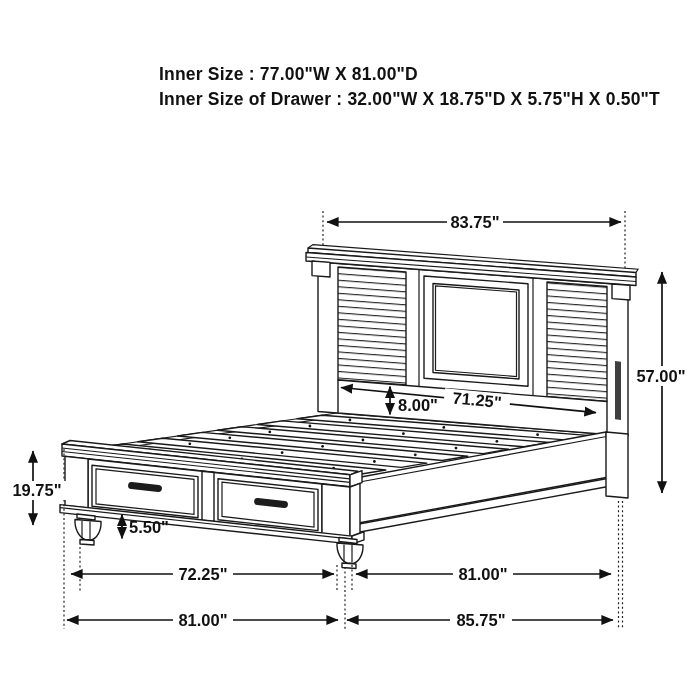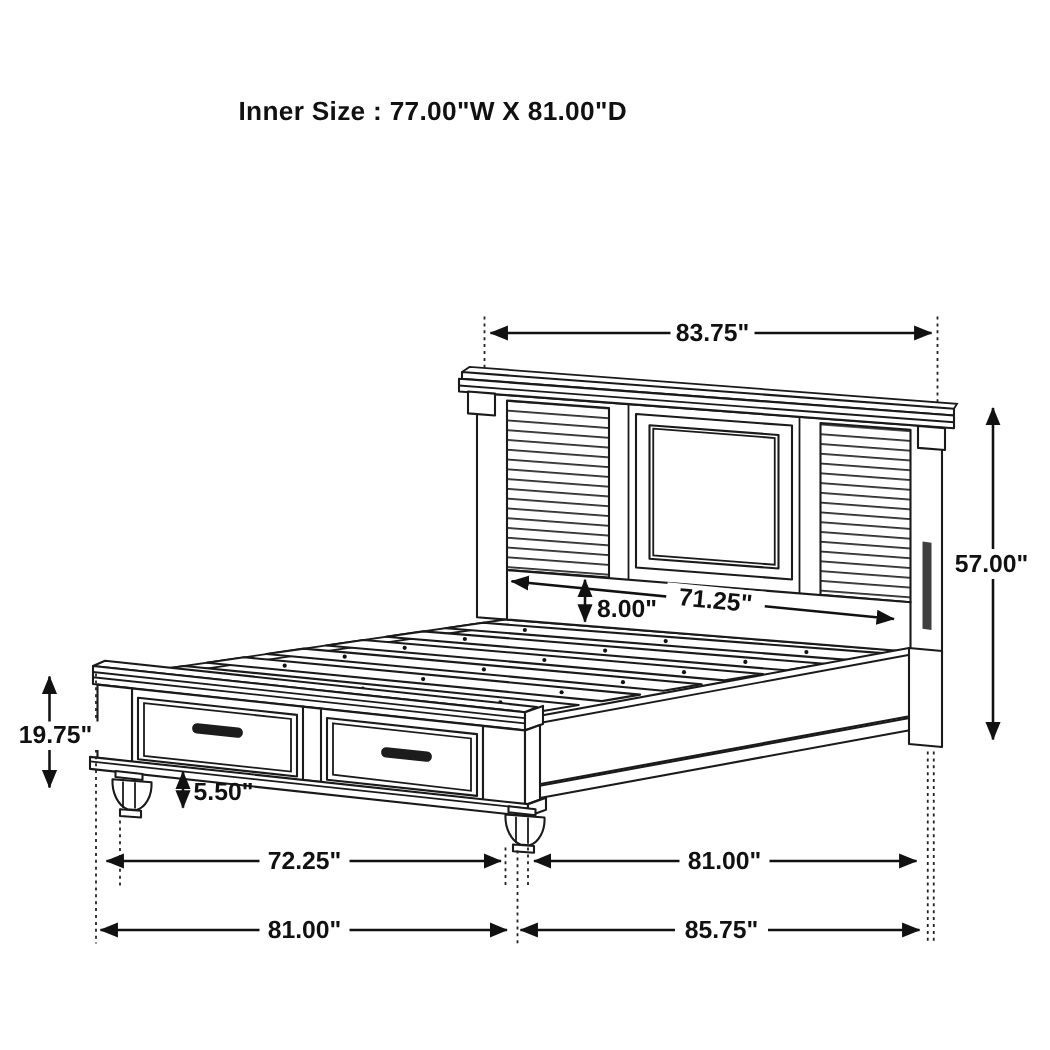--- a/index.html
+++ b/index.html
@@ -15,20 +15,21 @@
   .lbl{font-family:"Liberation Sans",sans-serif;font-size:16.5px;font-weight:700;fill:#111;}
   .mask{fill:#fff;}
 </style>
 </head>
 <body>
 
 <div id="canvas">
 
   <div id="spec-text">
     <div>Inner Size : 77.00"W X 81.00"D</div>
+    <div>Inner Size of Drawer : 32.00"W X 18.75"D X 5.75"H X 0.50"T</div>
   </div>
 
   <svg width="700" height="700" viewBox="0 0 700 700">
     <defs>
       <pattern id="louver" width="9" height="6.5" patternUnits="userSpaceOnUse" patternTransform="rotate(4.3)">
         <rect width="9" height="6.5" fill="#ffffff"></rect>
         <line x1="0" y1="0.6" x2="9" y2="0.6" stroke="#1a1a1a" stroke-width="1.1"></line>
       </pattern>
       <marker id="ah" viewBox="0 0 8 8" refX="7.6" refY="4" markerWidth="7.2" markerHeight="7.2" orient="auto-start-reverse">
         <path d="M0,0.7 L8,4 L0,7.3 Z" fill="#111"></path>

